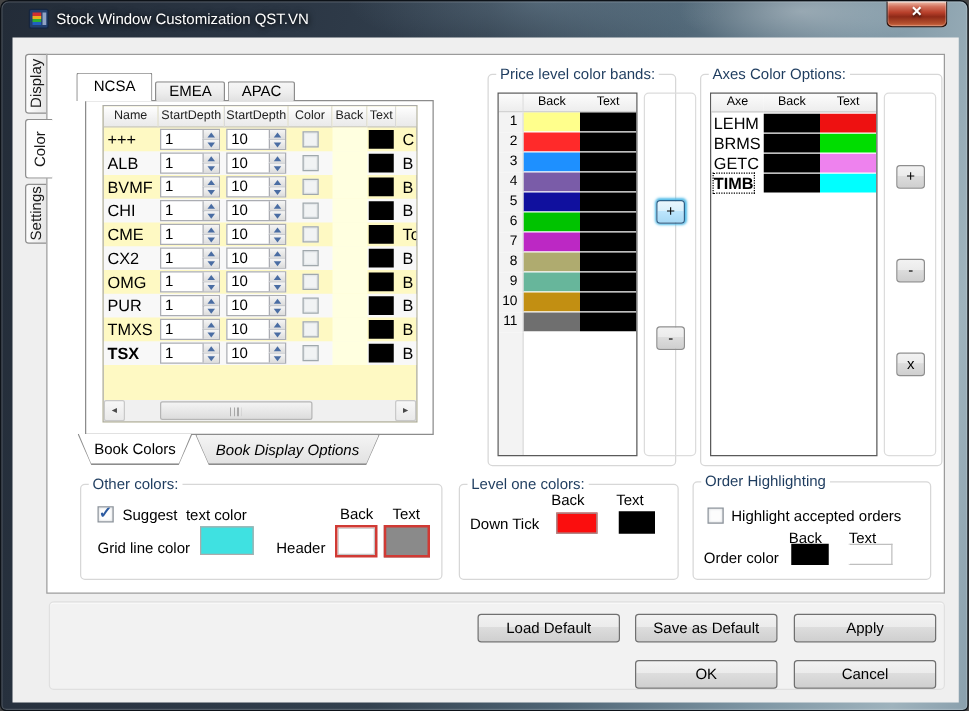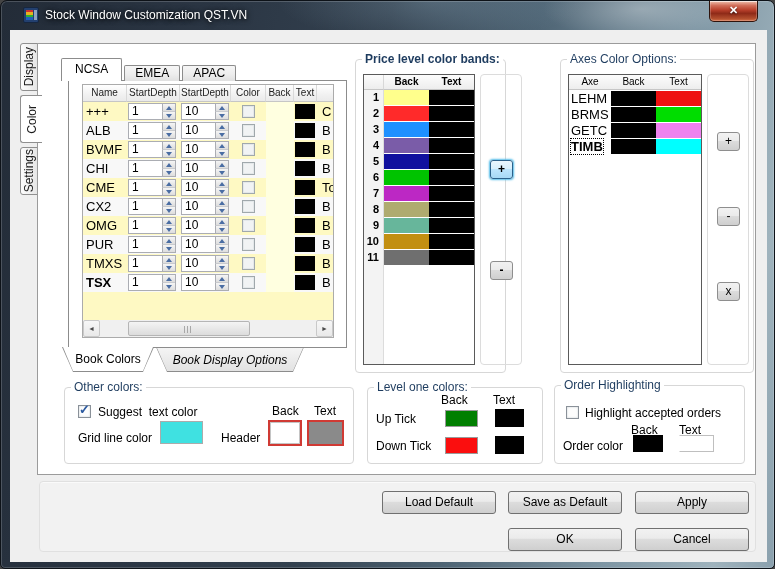--- a/index.html
+++ b/index.html
@@ -93,21 +93,21 @@
   .bt-label { position:absolute; left:1px; right:1px; top:0; bottom:1px; background:#FFFFFF;
     clip-path:polygon(0 0,100% 0,calc(100% - 10px) 100%,10px 100%);
     display:flex; align-items:center; justify-content:center; font-size:12px; }
   .bottab.inactive .bt-label { top:1px; background:linear-gradient(#F4F4F4,#E2E2E2); }
 
   
   .group { position:absolute; border:1px solid #D7D7D7; border-radius:4px; background:transparent; }
   .group-title { position:absolute; top:-8px; left:6px; background:#FFFFFF; padding:0 3px; font-size:12px; color:#1E3C5F; white-space:pre; }
 
   
-  .g-price { left:317px; top:15px; width:151px; height:314px;font-weight:bold; }
+  .g-price { left:352px; top:15px; width:151px; height:314px; }
   .ptable { position:absolute; left:7px; top:14px; width:112px; height:291px; border:1px solid #5A5A5A; background:#fff; display:flex; flex-direction:column; overflow:hidden; }
   .phead { display:flex; height:15px; flex:none; }
   .ph { background:linear-gradient(#FCFCFC,#EDEDED); border-bottom:1px solid #C6C6C6; font-size:10px; text-align:center; line-height:14px; flex:none; }
   .ph.num { width:20px; border-right:1px solid #D8D8D8; }
   .ph.c45 { width:45px; }
   .prow { display:flex; height:16px; flex:none; }
   .pnum { width:20px; background:#F3F3F3; border-right:1px solid #DCDCDC; font-size:11px; text-align:right; padding-right:4px; line-height:15px; flex:none; }
   .pc { width:45px; flex:none; }
   .pc .sw { width:45px; height:15px; }
   .pfill { flex:1; display:flex; }
@@ -701,25 +701,20 @@
         <div class="swatch" id="header-back-swatch" style="left: 203px; top: 32px; width: 34px; height: 26px; box-shadow: rgb(196, 196, 196) 0px 0px 0px 1px inset; background: rgb(255, 255, 255); border: 2px solid rgb(208, 58, 52);"></div>
         <div class="swatch" id="header-text-swatch" style="left: 242px; top: 32px; width: 37px; height: 26px; background: rgb(138, 138, 138); border: 2px solid rgb(208, 58, 52);"></div>
       </div>
 
       <div class="group g-level">
         <span class="group-title">Level one colors:</span>
         <span class="colhead" style="left:73px; top:5px;">Back</span>
         <span class="colhead" style="left:125px; top:5px;">Text</span>
         <div class="lo-rows" id="levelone-rows">
             <div class="lo-row">
-              <span class="lo-label">Up Tick</span>
-              <div class="lo-back" style="background: rgb(1, 127, 1);"></div>
-              <div class="lo-text" style="background: rgb(0, 0, 0);"></div>
-            </div>
-            <div class="lo-row">
               <span class="lo-label">Down Tick</span>
               <div class="lo-back" style="background: rgb(251, 14, 14);"></div>
               <div class="lo-text" style="background: rgb(0, 0, 0);"></div>
             </div>
           </div>
       </div>
 
       <div class="group g-order">
         <span class="group-title">Order Highlighting</span>
         <span class="chk" style="left:11px; top:20px;" id="order-chk">

